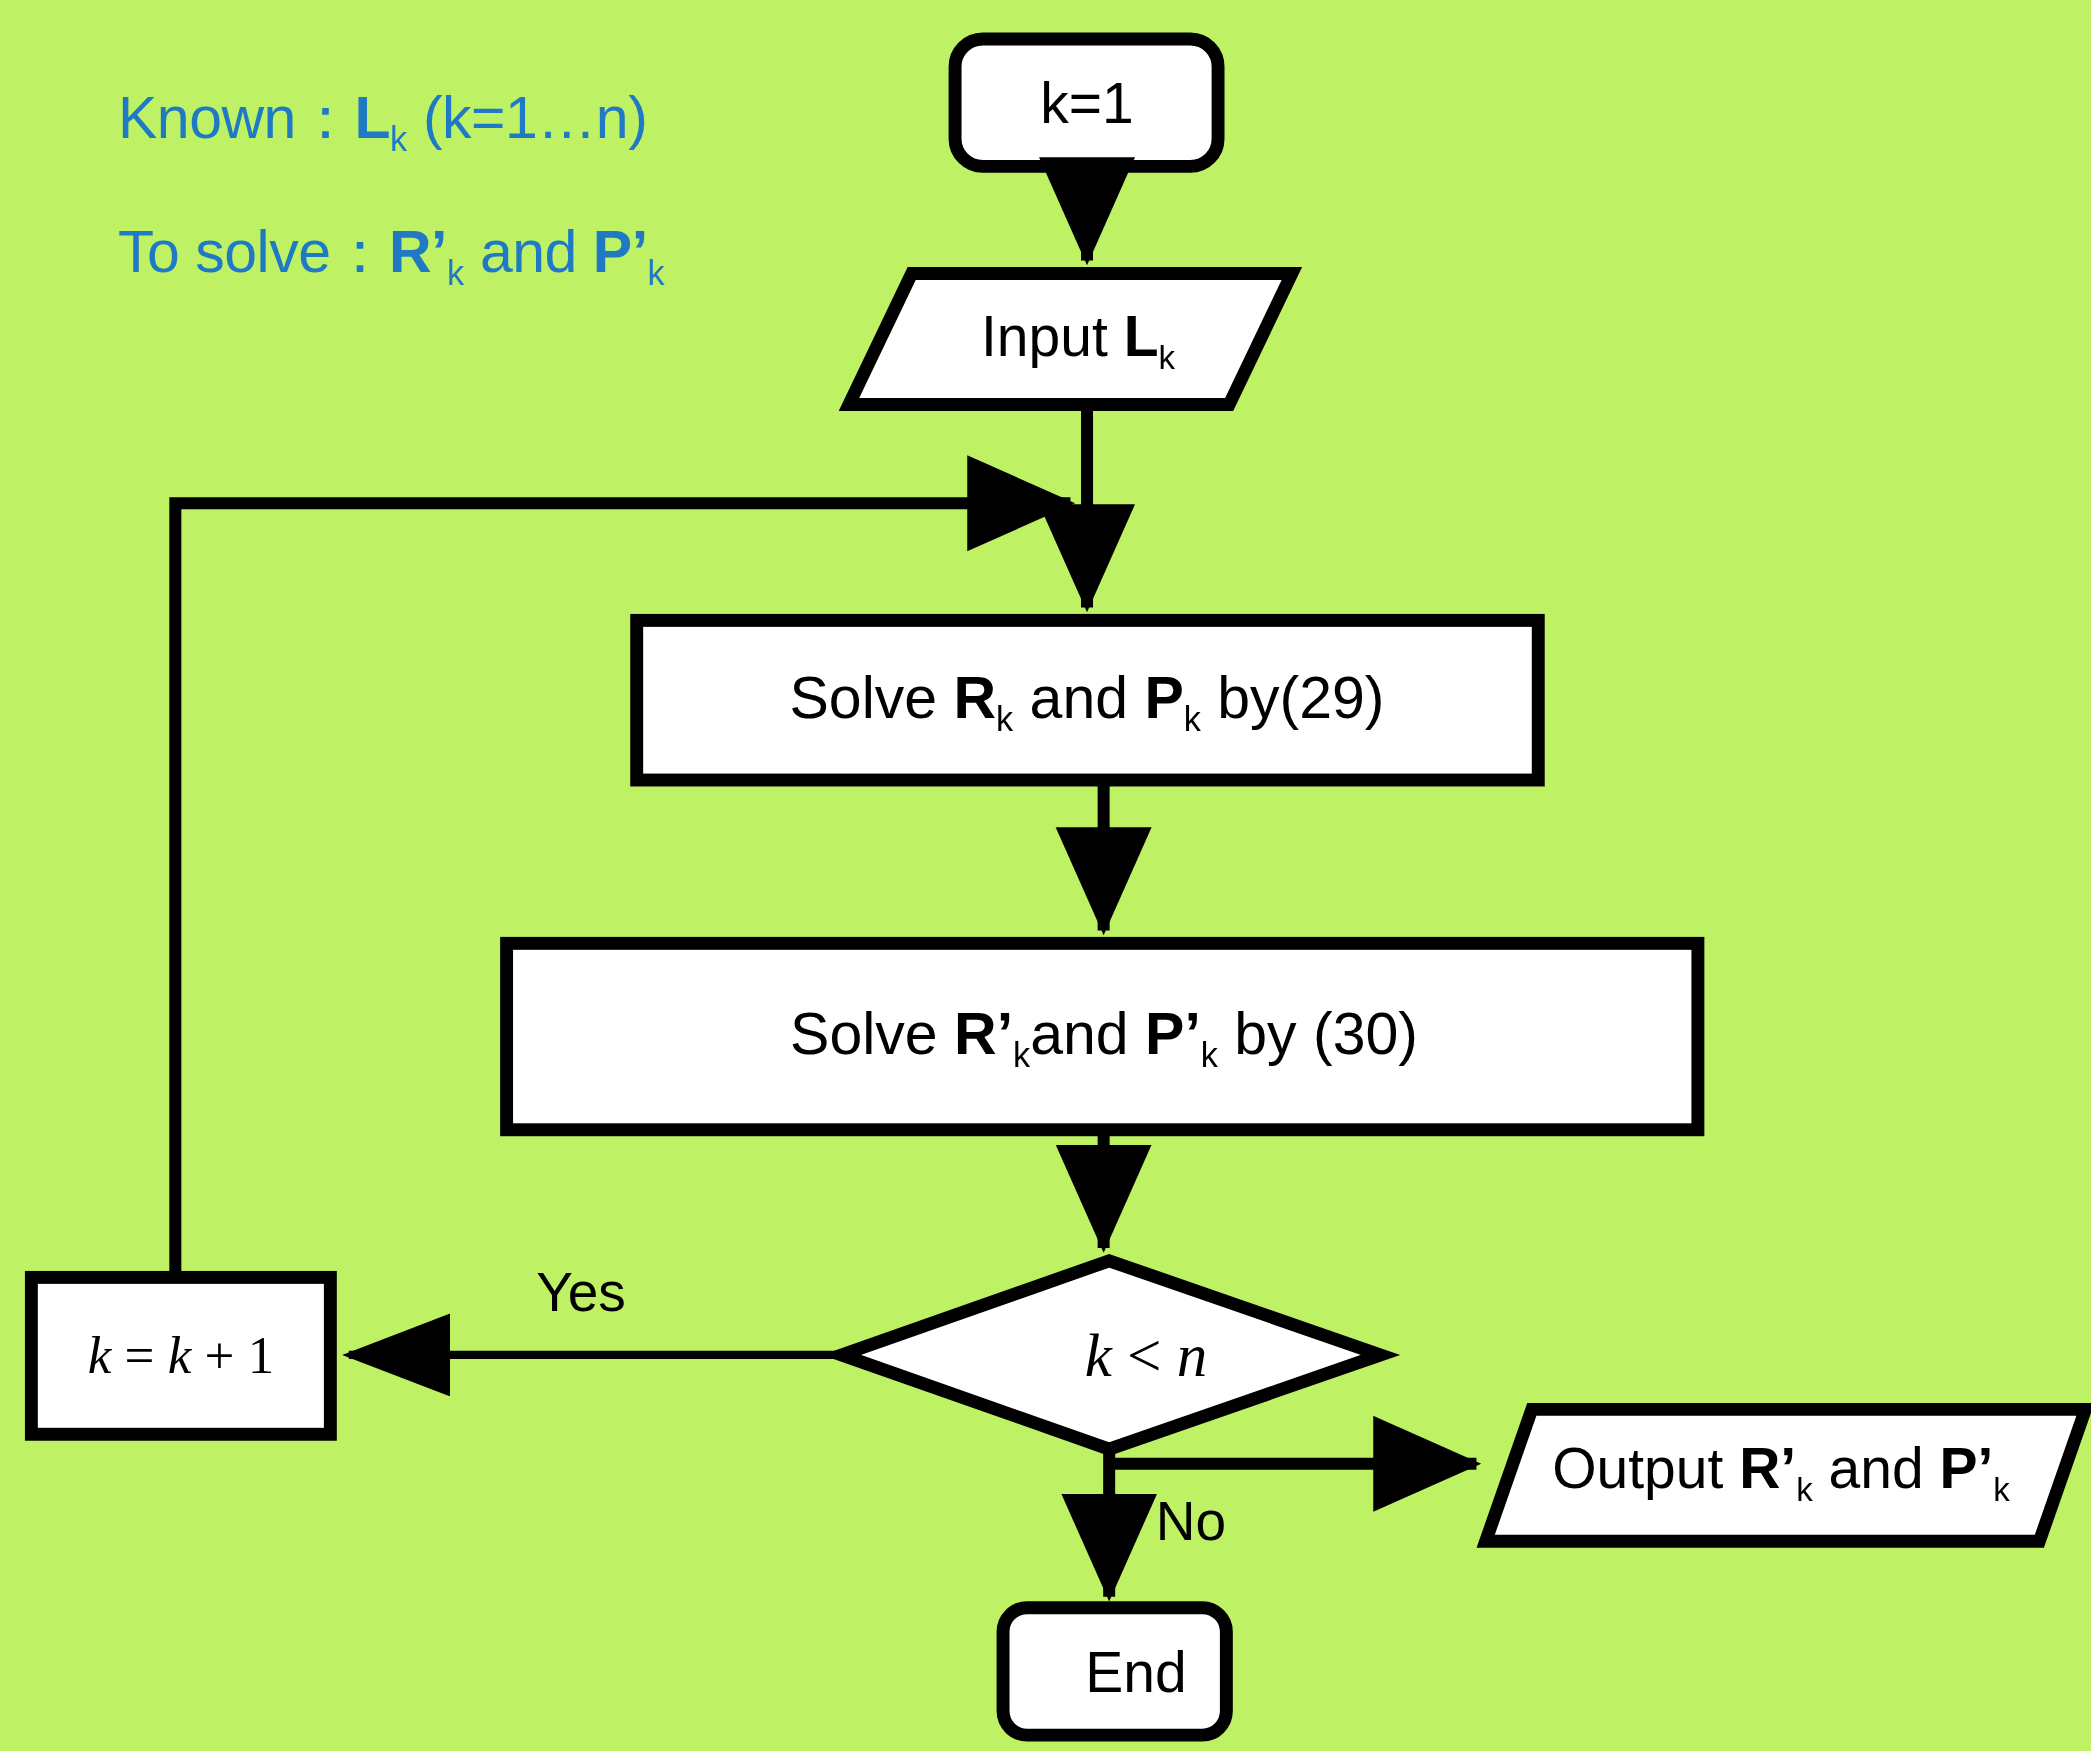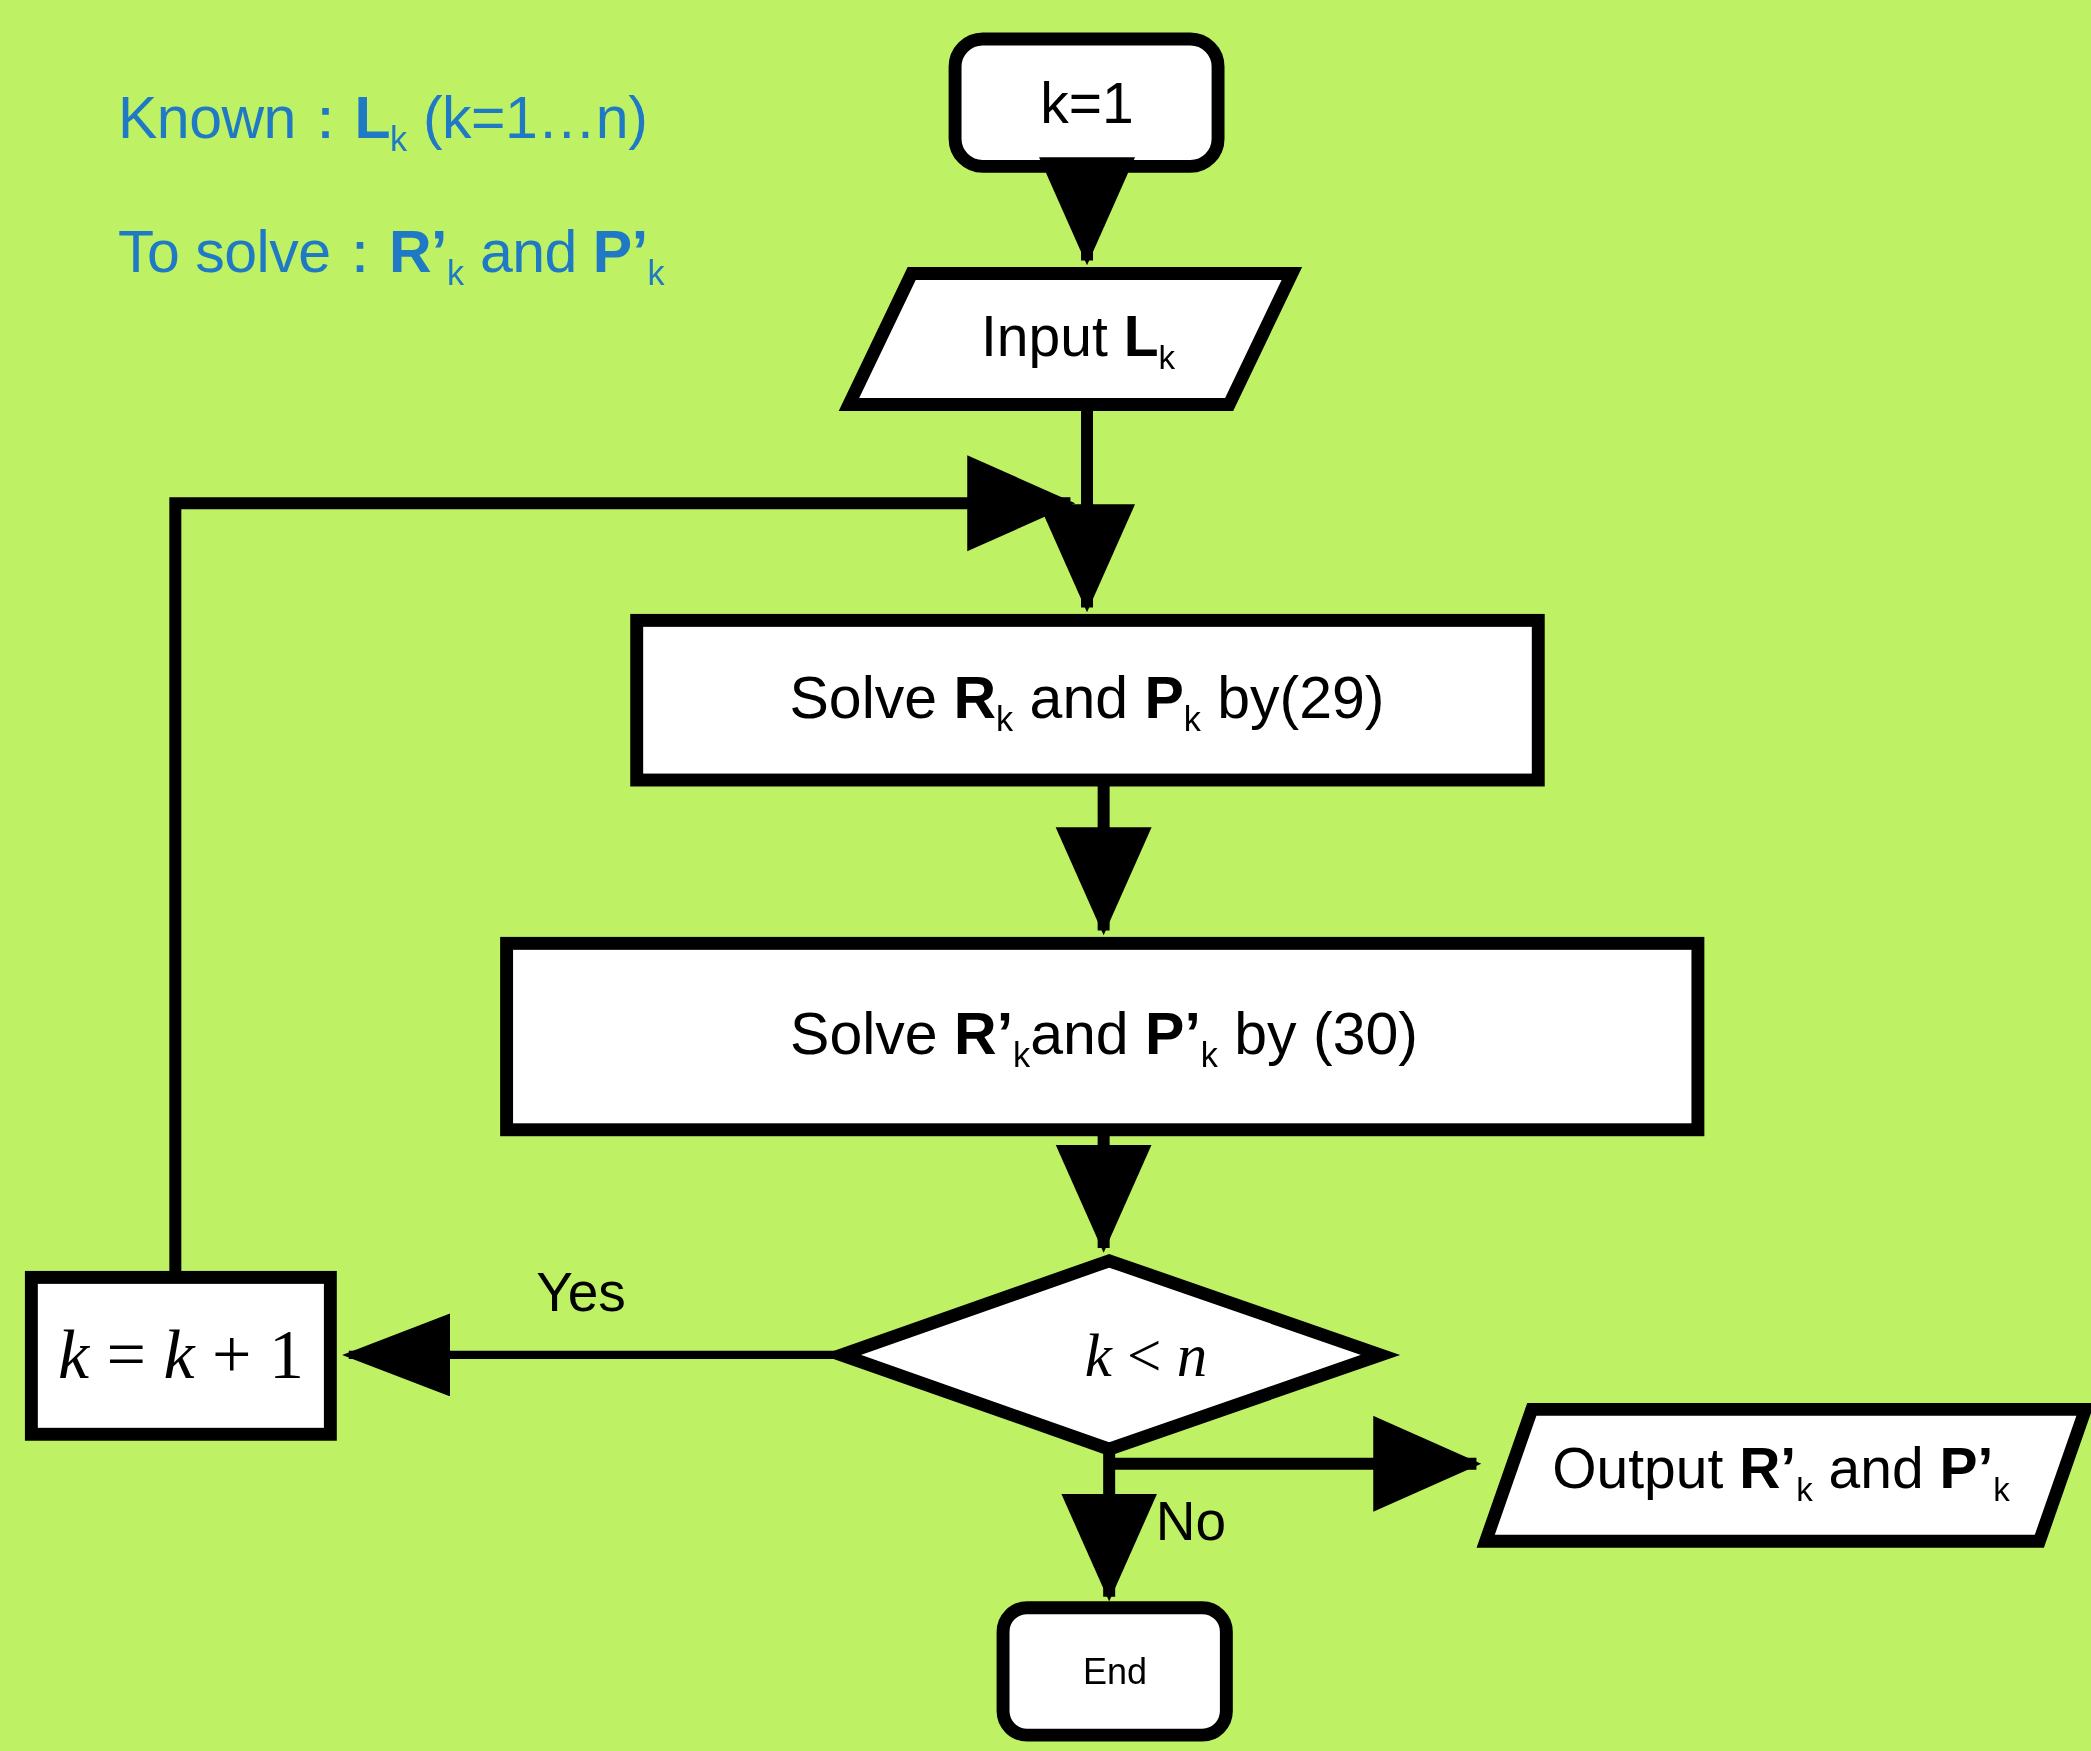--- a/index.html
+++ b/index.html
@@ -53,34 +53,34 @@
     color: #000000;
     font-family: "Liberation Sans", sans-serif;
     white-space: nowrap;
     line-height: 1;
     text-align: left;
     transform: translate(-50%, -50%);
   }
   .t-start   { font-size: 57px; }
   .t-input   { font-size: 57px; }
   .t-proc    { font-size: 59px; }
-  .t-end     { font-size: 36px; }
+  .t-end     { font-size: 57px; margin-left: 21px; }
   .t-output  { font-size: 57px; }
 
   .math {
     position: absolute;
     color: #000000;
     font-family: "Liberation Serif", serif;
     font-style: italic;
     white-space: nowrap;
     line-height: 1;
     transform: translate(-50%, -50%);
   }
   .t-diamond { font-size: 61px; margin-left: 31px; }
-  .t-incr    { font-size: 70px; }
+  .t-incr    { font-size: 53px; }
   .math .op  { font-style: normal; }
 
   .edge-label {
     position: absolute;
     color: #000000;
     font-family: "Liberation Sans", sans-serif;
     font-size: 55px;
     line-height: 1;
     white-space: nowrap;
     transform: translate(-50%, -50%);

